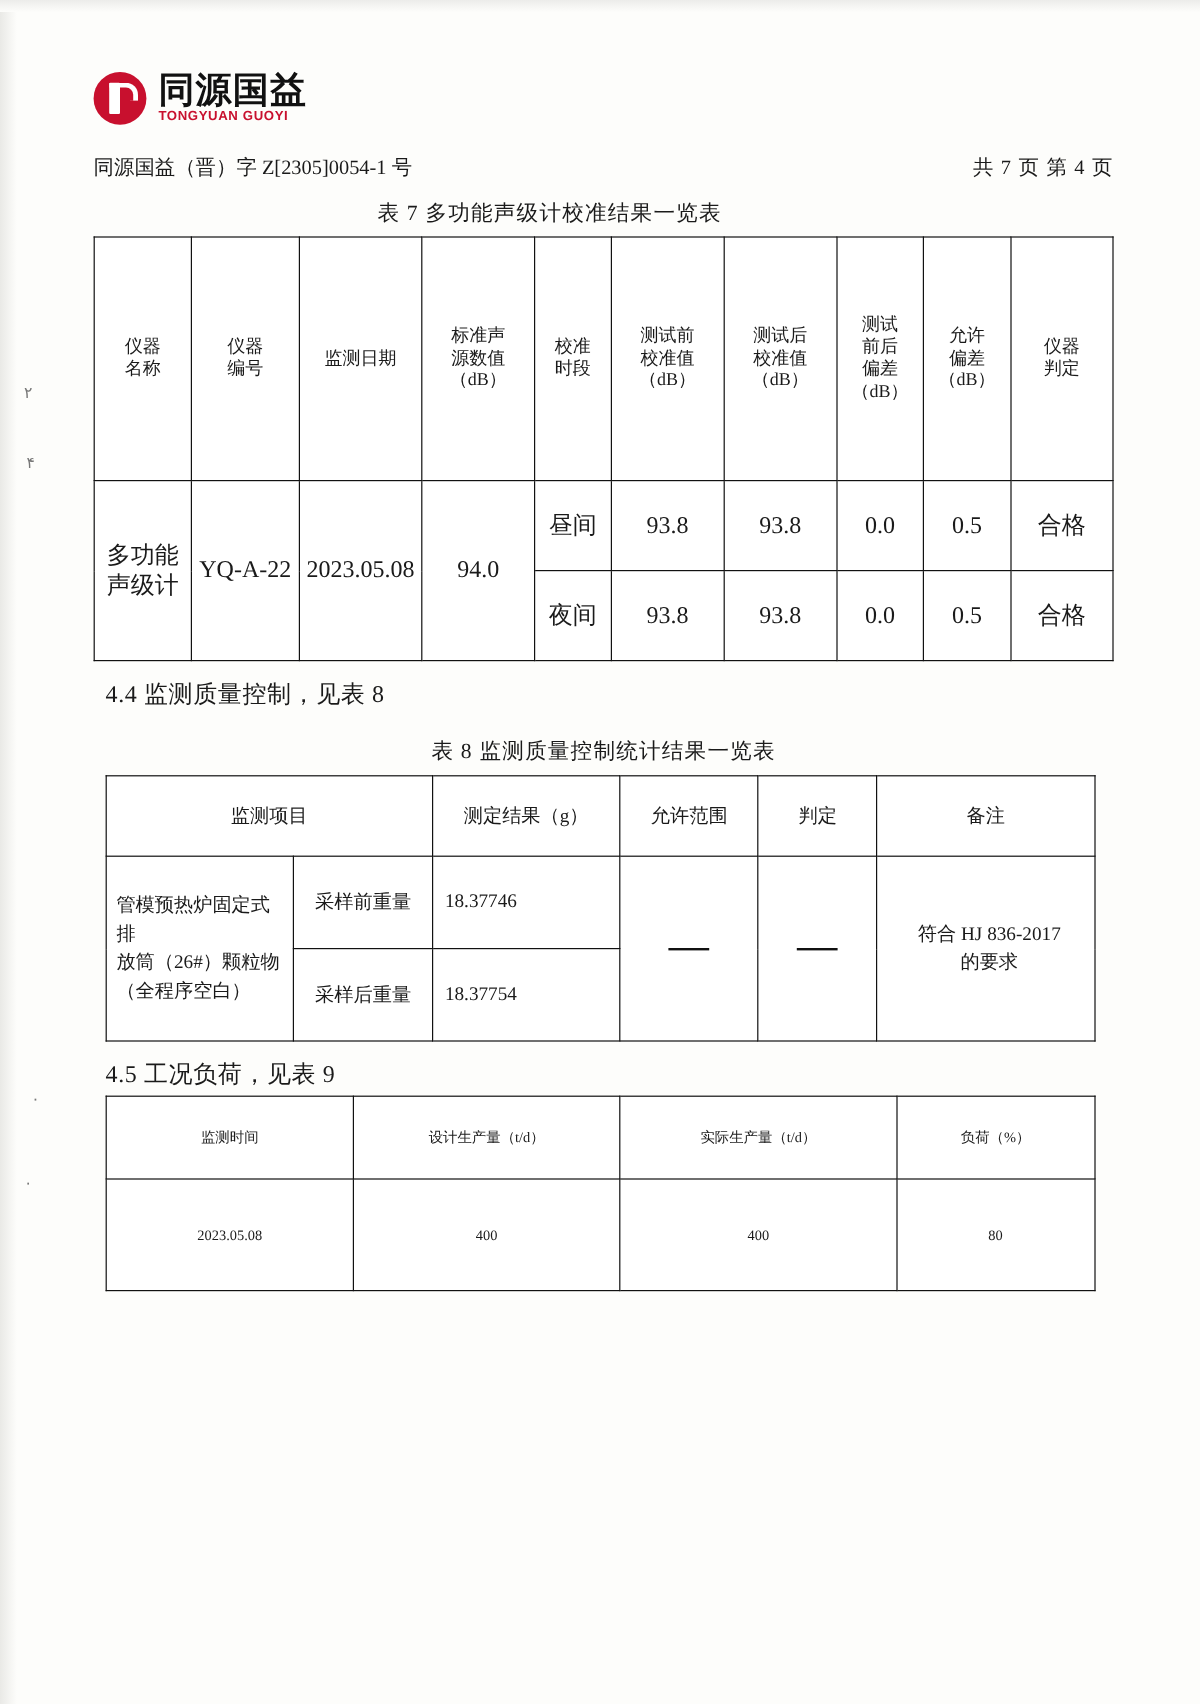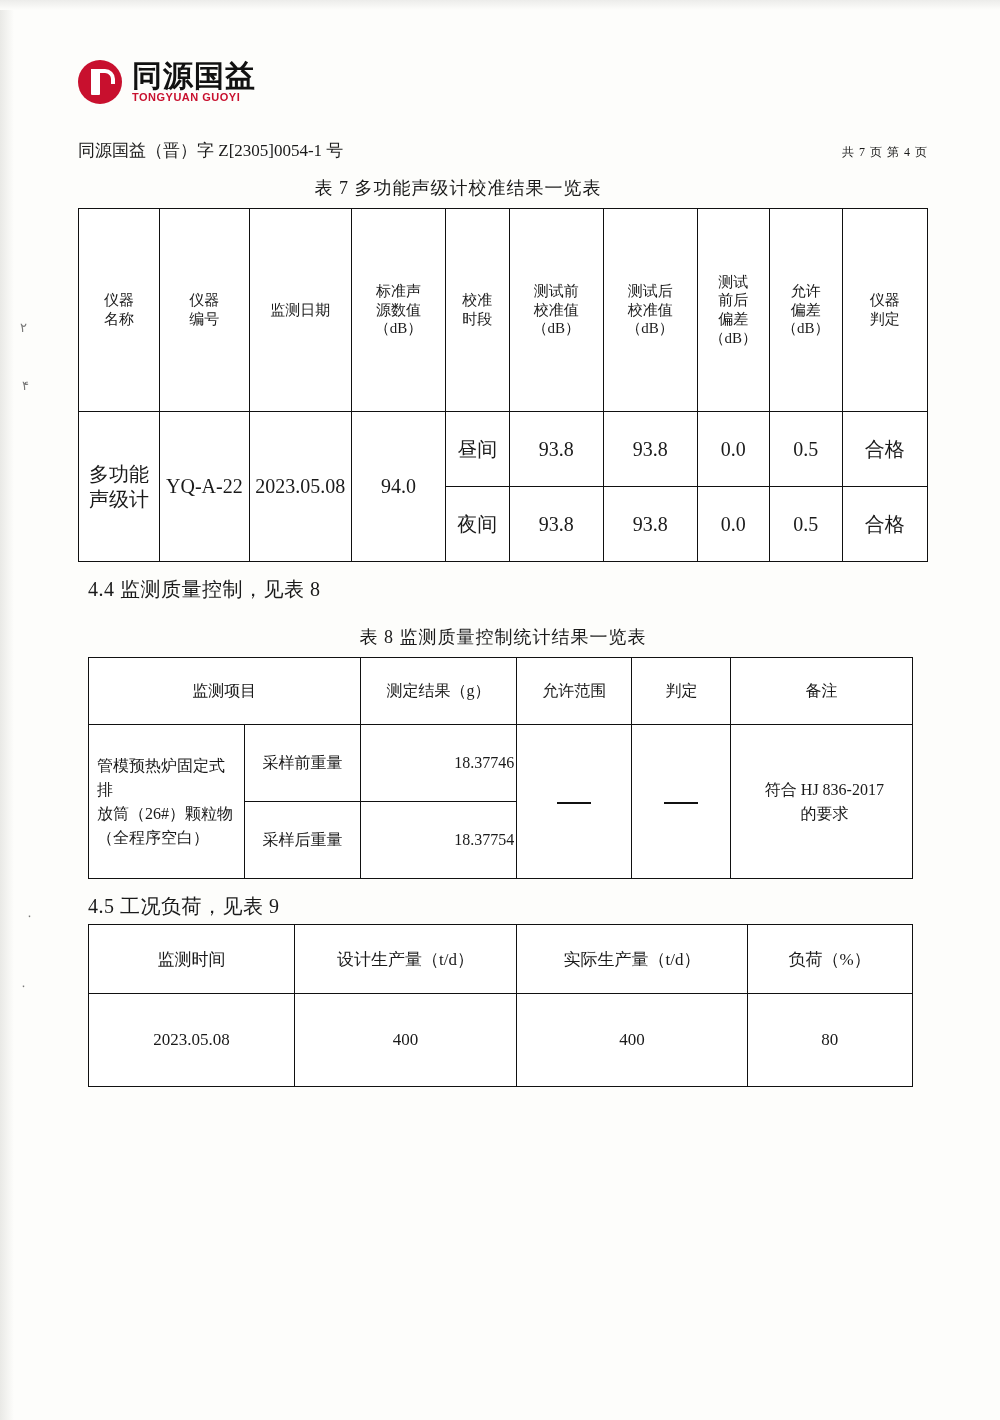--- a/index.html
+++ b/index.html
@@ -107,23 +107,22 @@
   }
   
   .docline {
     display: flex;
     justify-content: space-between;
     align-items: baseline;
     margin-top: 16px;
     font-size: 17px;
   }
   .docline .pageinfo {
-    font-size: 12px;
+    font-size: 17px;
     letter-spacing: 1px;
-    margin-top: 16px;
   }
   
   .caption {
     text-align: center;
     font-size: 18px;
     margin: 14px 0 8px 0;
     letter-spacing: 1px;
   }
   .caption.caption-7 { margin-left: -90px; }
   .section-note {
@@ -145,24 +144,24 @@
     padding: 3px 2px;
   }
   .t7 td { line-height: 1.25; }
   .t7 .hdr td { height: 196px; font-size: 15px; }
   .t7 .body td { height: 68px; font-size: 20px; }
   .t8 { margin-top: 4px; }
   .t8 td { font-size: 16px; }
   .t8 .hdr td { height: 60px; }
   .t8 .body td { height: 70px; }
   .t8 td.lead { font-size: 16px; line-height: 1.5; text-align: left; padding: 0 8px; }
-  .t8 td.valleft { text-align: right; padding-left: 10px; }
+  .t8 td.valleft { text-align: left; padding-left: 10px; }
   .t8 td.note { line-height: 1.5; text-align: center; padding-left: 8px; }
   .t9 { margin-top: 4px; }
-  .t9 td { font-size: 17px; }
+  .t9 td { font-size: 12px; }
   .t9 .hdr td { height: 62px; }
   .t9 .body td { height: 86px; }
   .dash {
     display: inline-block;
     width: 34px;
     border-top: 2px solid #111;
     vertical-align: middle;
   }
   
   .mark {

